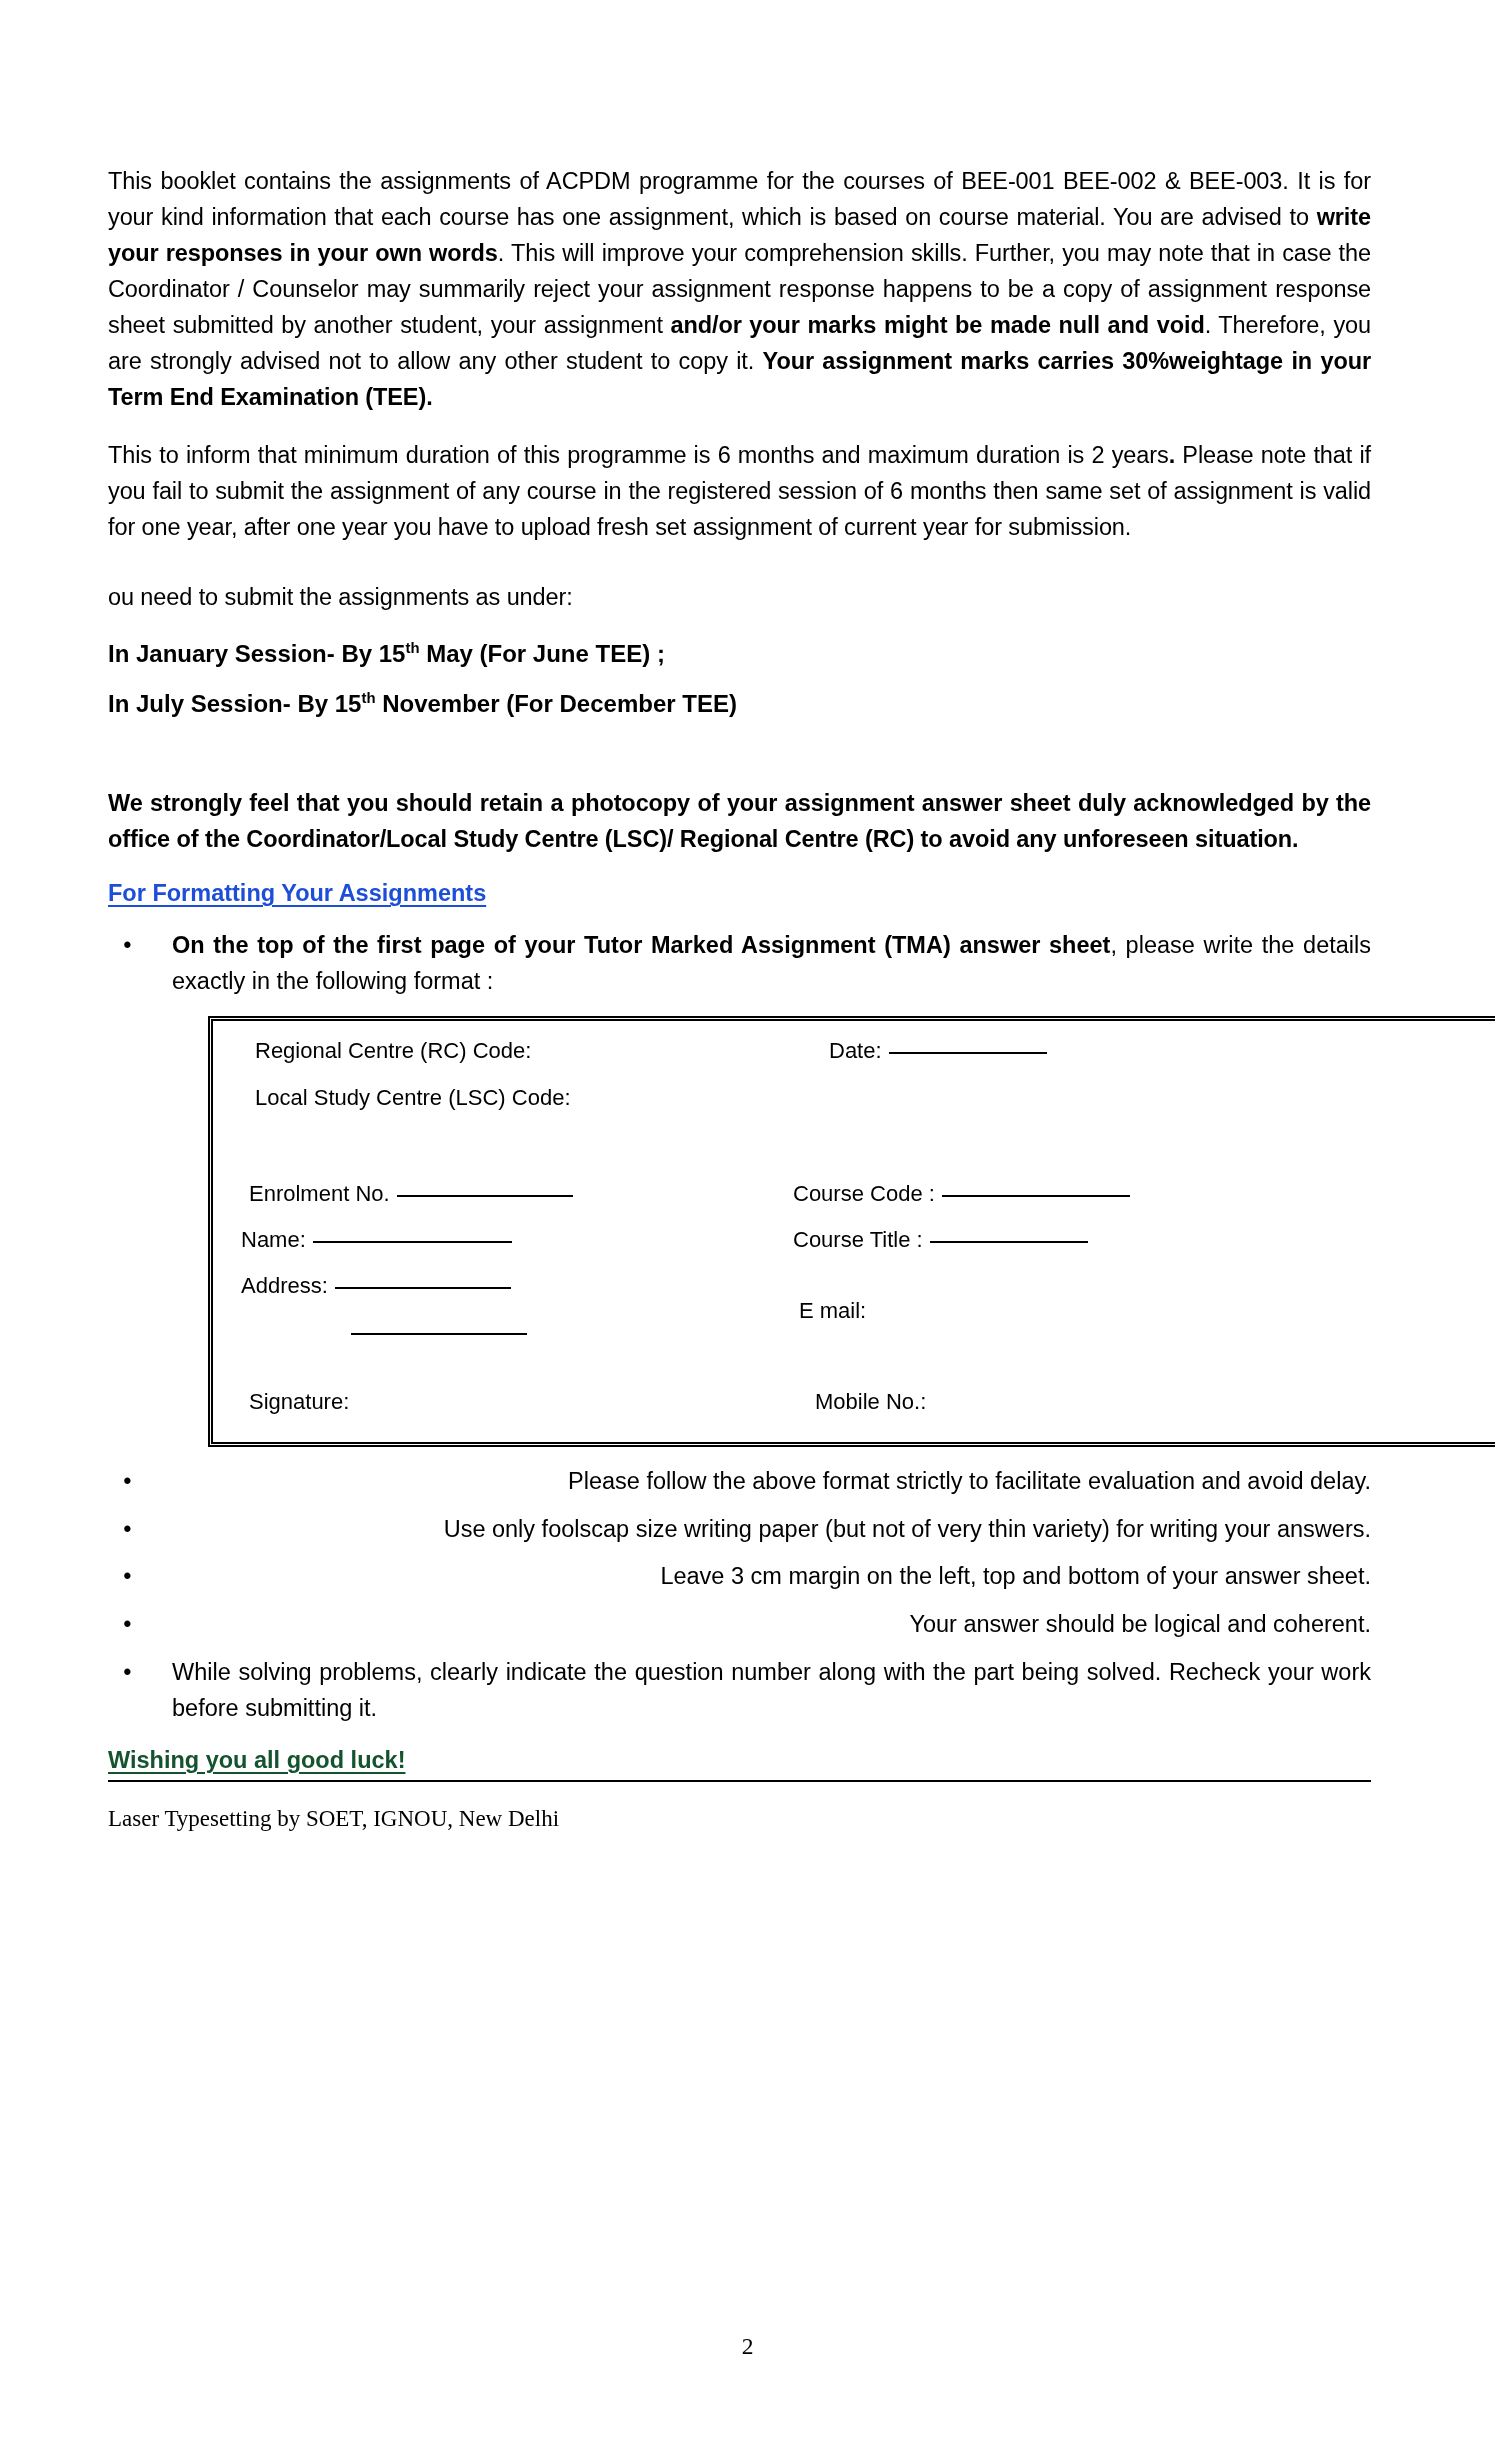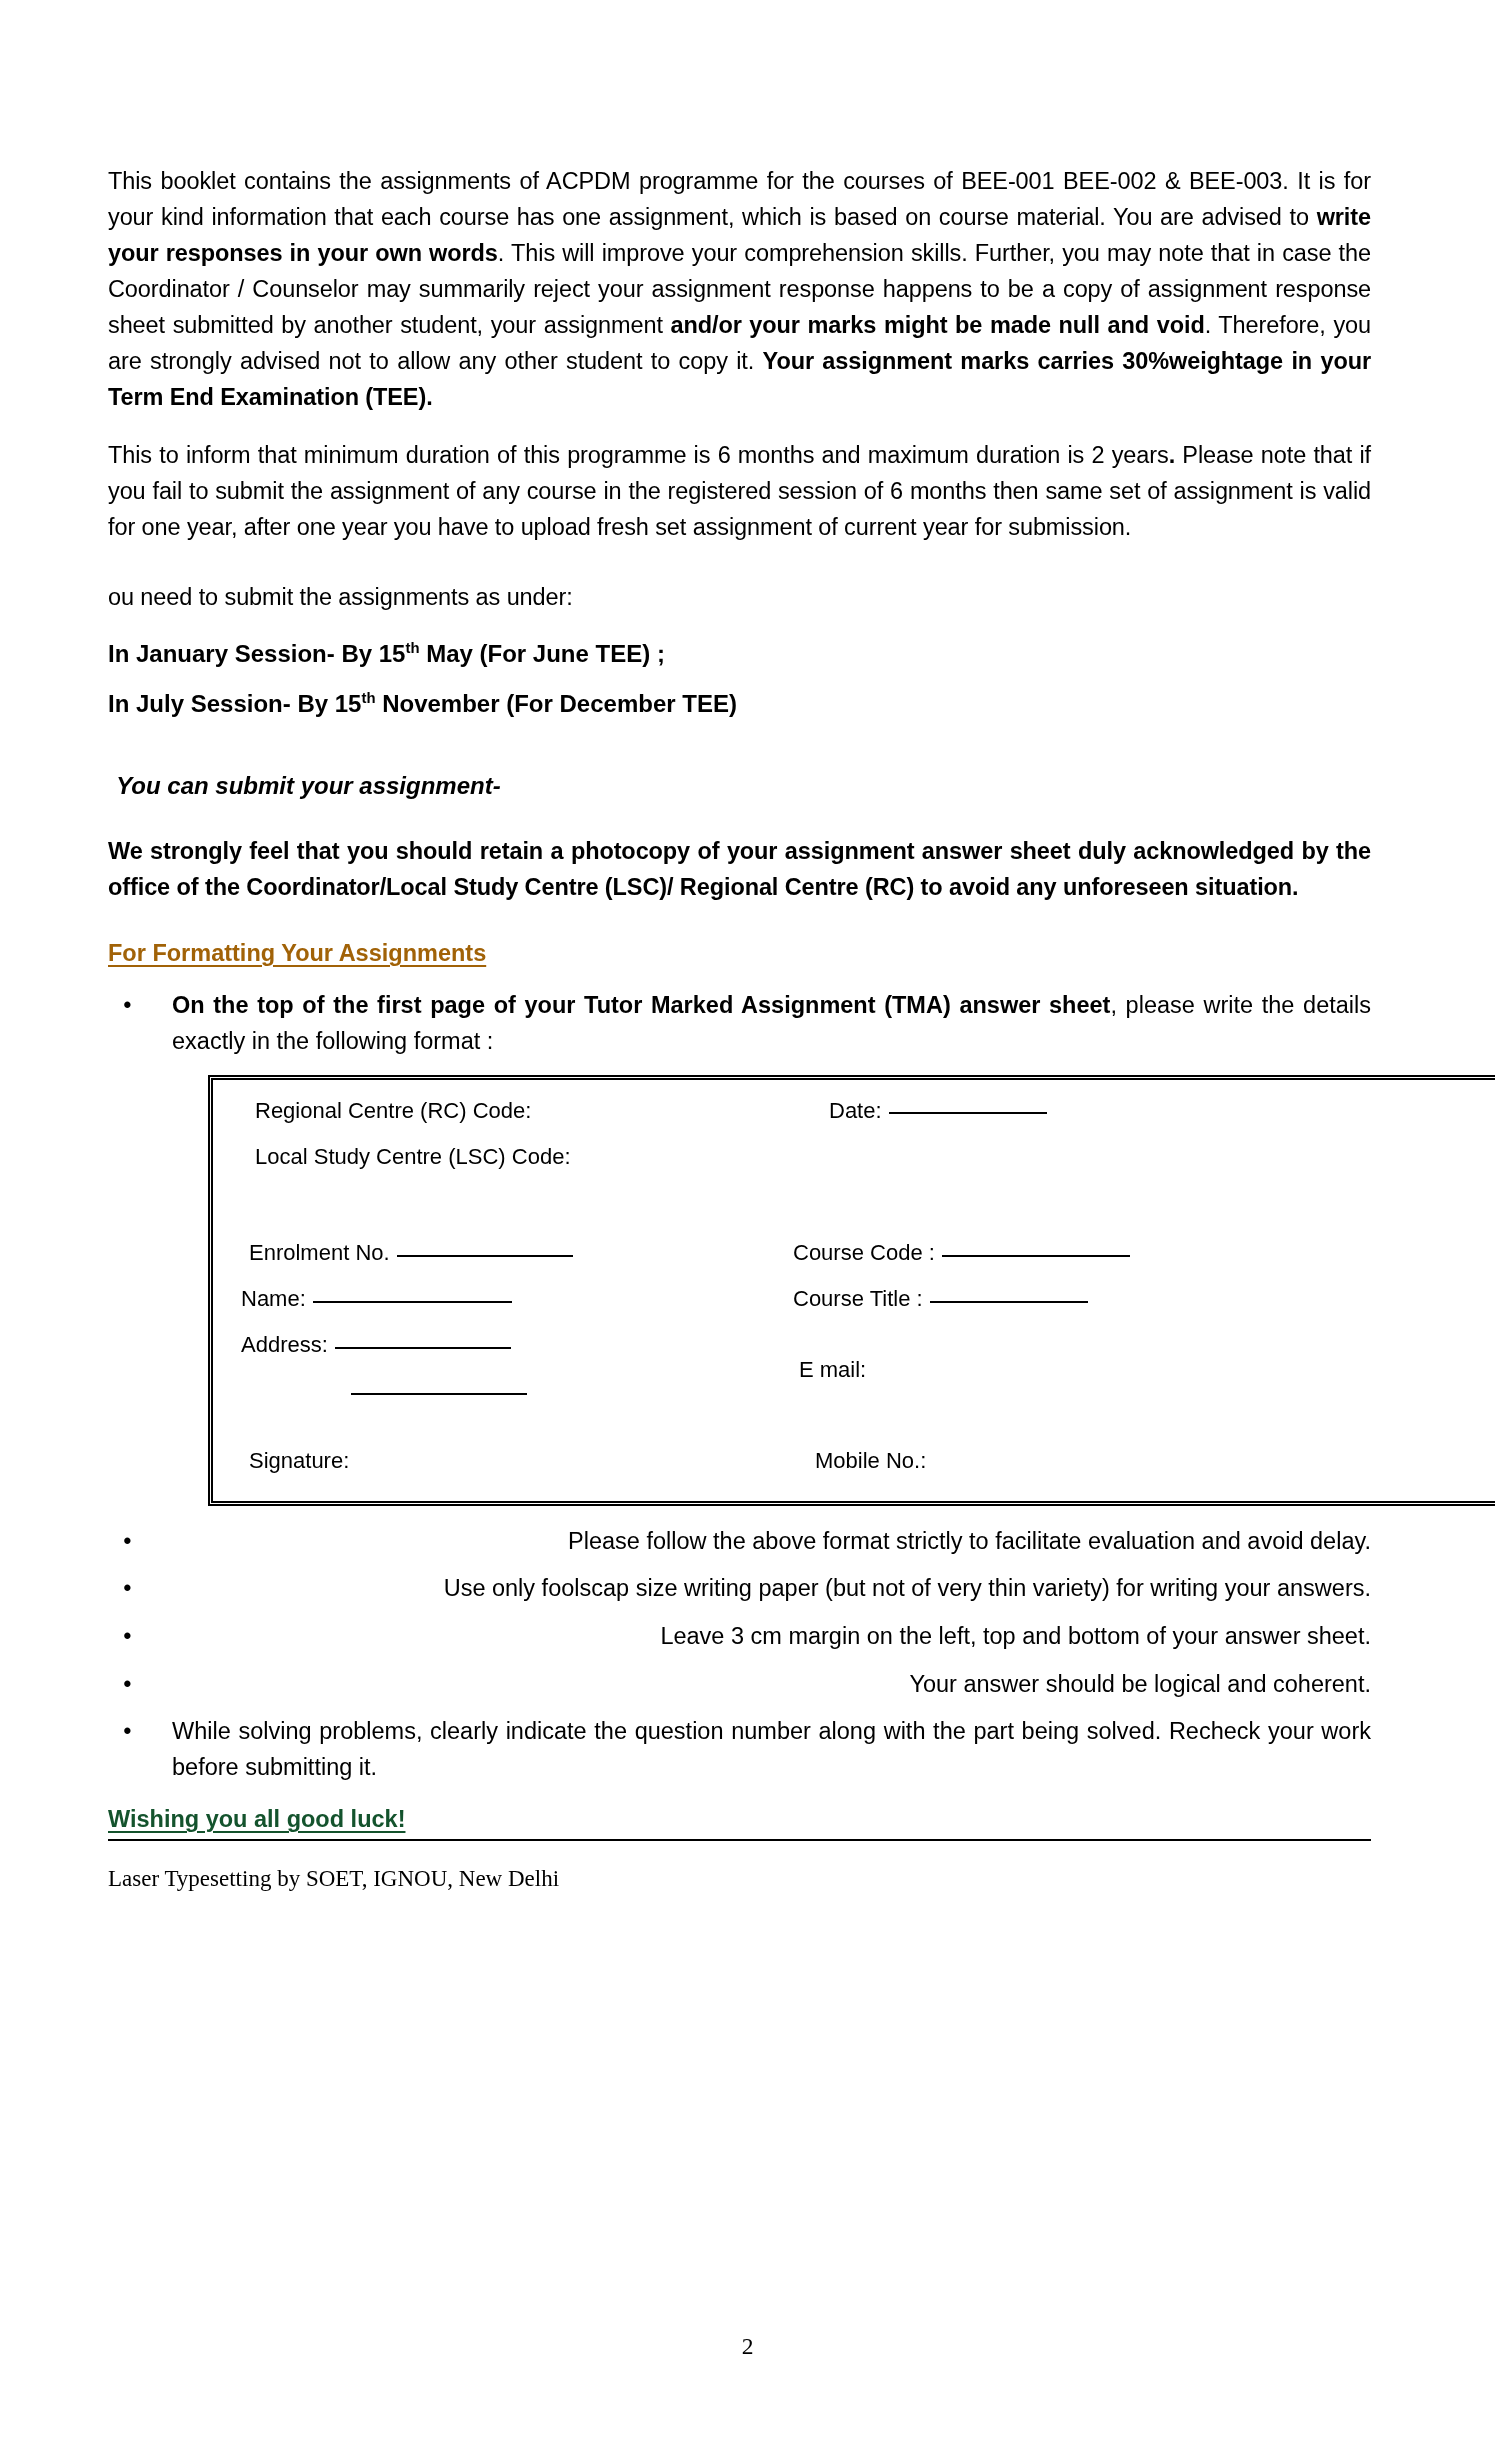--- a/index.html
+++ b/index.html
@@ -70,24 +70,24 @@
   .submit-head {
     margin: 0 0 15.2px 0;
     padding-left: 8.2px;
     font-size: 24px;
     font-weight: bold;
     font-style: italic;
     line-height: 1.35;
   }
 
   .blue-heading {
-    margin: 12px 0 13px 0;
-    font-size: 23.5px;
-    font-weight: bold;
-    color: #a16207;
+    margin: 0 0 13px 0;
+    font-size: 23.5px;
+    font-weight: bold;
+    color: #1d4ed8;
     text-decoration: underline;
     text-decoration-thickness: 2.3px;
     text-underline-offset: 4.1px;
     display: inline-block;
   }
 
   
   .bullet-row {
     display: flex;
     margin: 0 0 11.7px 0;
@@ -201,21 +201,20 @@
     <p class="para nojust">ou need to submit the assignments as under:</p>
 
     <div class="gap-sm"></div>
 
     <div class="session-line"><span>In January Session- By 15</span><sup>th</sup><span> May (For June TEE)  ;</span></div>
 
     <div class="session-line"><span>In July Session- By 15</span><sup>th</sup><span> November (For December TEE)</span></div>
 
     <div class="gap-lg"></div>
 
-    <div class="submit-head">You can submit your assignment-</div>
 
 
     <div class="gap-sm"></div>
 
 
     <div class="gap-sm"></div>
 
     <p class="para b">We strongly feel that you should retain a photocopy of your assignment answer sheet duly acknowledged by the office of the Coordinator/Local Study Centre (LSC)/ Regional Centre (RC) to avoid any unforeseen situation.</p>
 
     <div class="gap-sm"></div>

